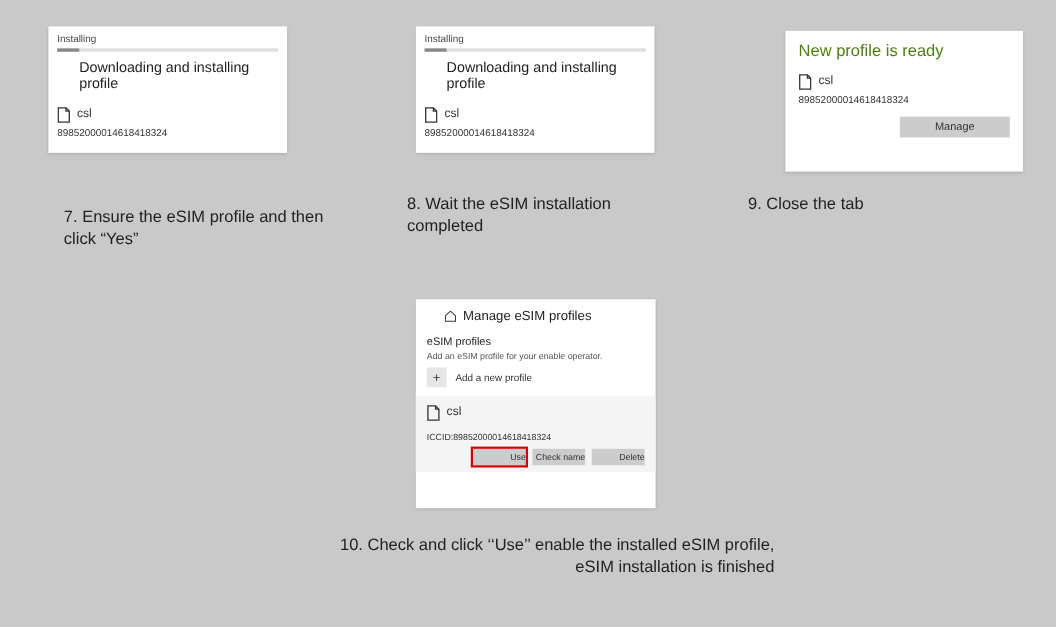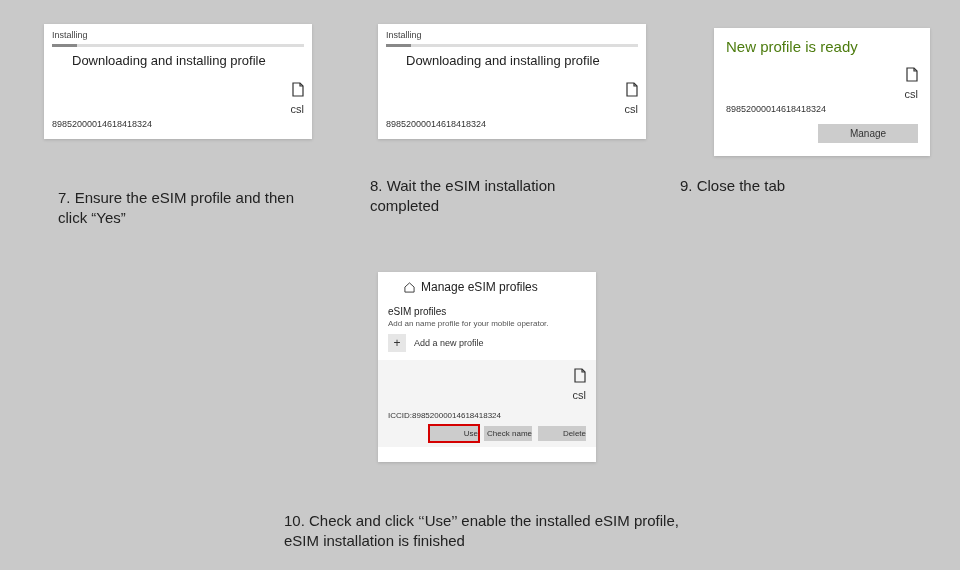--- a/index.html
+++ b/index.html
@@ -11,21 +11,21 @@
     color: #333;
     position: relative;
   }
   .panel {
     background: #fff;
     position: absolute;
     box-shadow: 0 1px 3px rgba(0,0,0,0.15);
   }
   .panel-installing {
     top: 24px;
-    width: 268px;
+    width: 217px;
     height: 115px;
     padding: 6px 8px 0 8px;
   }
   .panel-installing .small-title {
     font-size: 9px;
     color: #444;
     margin-bottom: 4px;
   }
   .panel-installing .progress {
     height: 3px;
@@ -39,24 +39,23 @@
   }
   .panel-installing .headline {
     font-size: 13px;
     color: #222;
     font-weight: 400;
     margin-bottom: 14px;
     margin-left: 20px;
   }
   .carrier-row {
     display: flex;
-    align-items: flex-end;
+    align-items: flex-start;
     gap: 6px;
     margin-bottom: 4px;
-    flex-direction: column;
   }
   .sim-icon {
     width: 12px;
     height: 15px;
     flex-shrink: 0;
   }
   .carrier-name {
     font-size: 11px;
     color: #333;
   }
@@ -185,21 +184,21 @@
     outline: 2px solid #d40000;
     outline-offset: 0;
   }
 
   #p7 { left: 44px; }
   #p8 { left: 378px; }
   #p9 { left: 714px; }
   #c7 { top: 176px; left: 58px; width: 240px; margin-top: 12px; }
   #c8 { top: 176px; left: 370px; width: 240px; }
   #c9 { top: 176px; left: 680px; width: 200px; }
-  #c10 { top: 511px; left: 284px; width: 420px; text-align: left; }
+  #c10 { top: 486px; left: 284px; width: 420px; text-align: right; }
 </style>
 </head>
 <body>
 
 <div id="p7" class="panel panel-installing">
   <div class="small-title">Installing</div>
   <div class="progress">
       <div class="bar"></div>
     </div>
   <div class="headline">Downloading and installing profile</div>
@@ -249,21 +248,21 @@
 <div id="c9" class="caption">9. Close the tab</div>
 
 <div class="panel panel-manage">
   <div class="manage-header">
     <svg class="home-icon" viewBox="0 0 12 12">
         <path d="M6 1 L11 5.5 V11 H1 V5.5 Z" fill="none" stroke="#333" stroke-width="1"></path>
       </svg>
     <span class="manage-title">Manage eSIM profiles</span>
   </div>
   <div class="manage-sub">eSIM profiles</div>
-  <div class="manage-hint">Add an name profile for your mobile operator.</div>
+  <div class="manage-hint">Add an eSIM profile for your enable operator.</div>
   <div class="add-row">
     <div class="add-btn">+</div>
     <span class="add-label">Add a new profile</span>
   </div>
   <div class="profile-body">
     <div class="carrier-row">
       <svg class="sim-icon" viewBox="0 0 12 15">
           <path d="M1 1 h7 l3 3 v10 h-10 z" fill="none" stroke="#333" stroke-width="1.2"></path>
           <path d="M8 1 v3 h3" fill="none" stroke="#333" stroke-width="1.2"></path>
         </svg>

